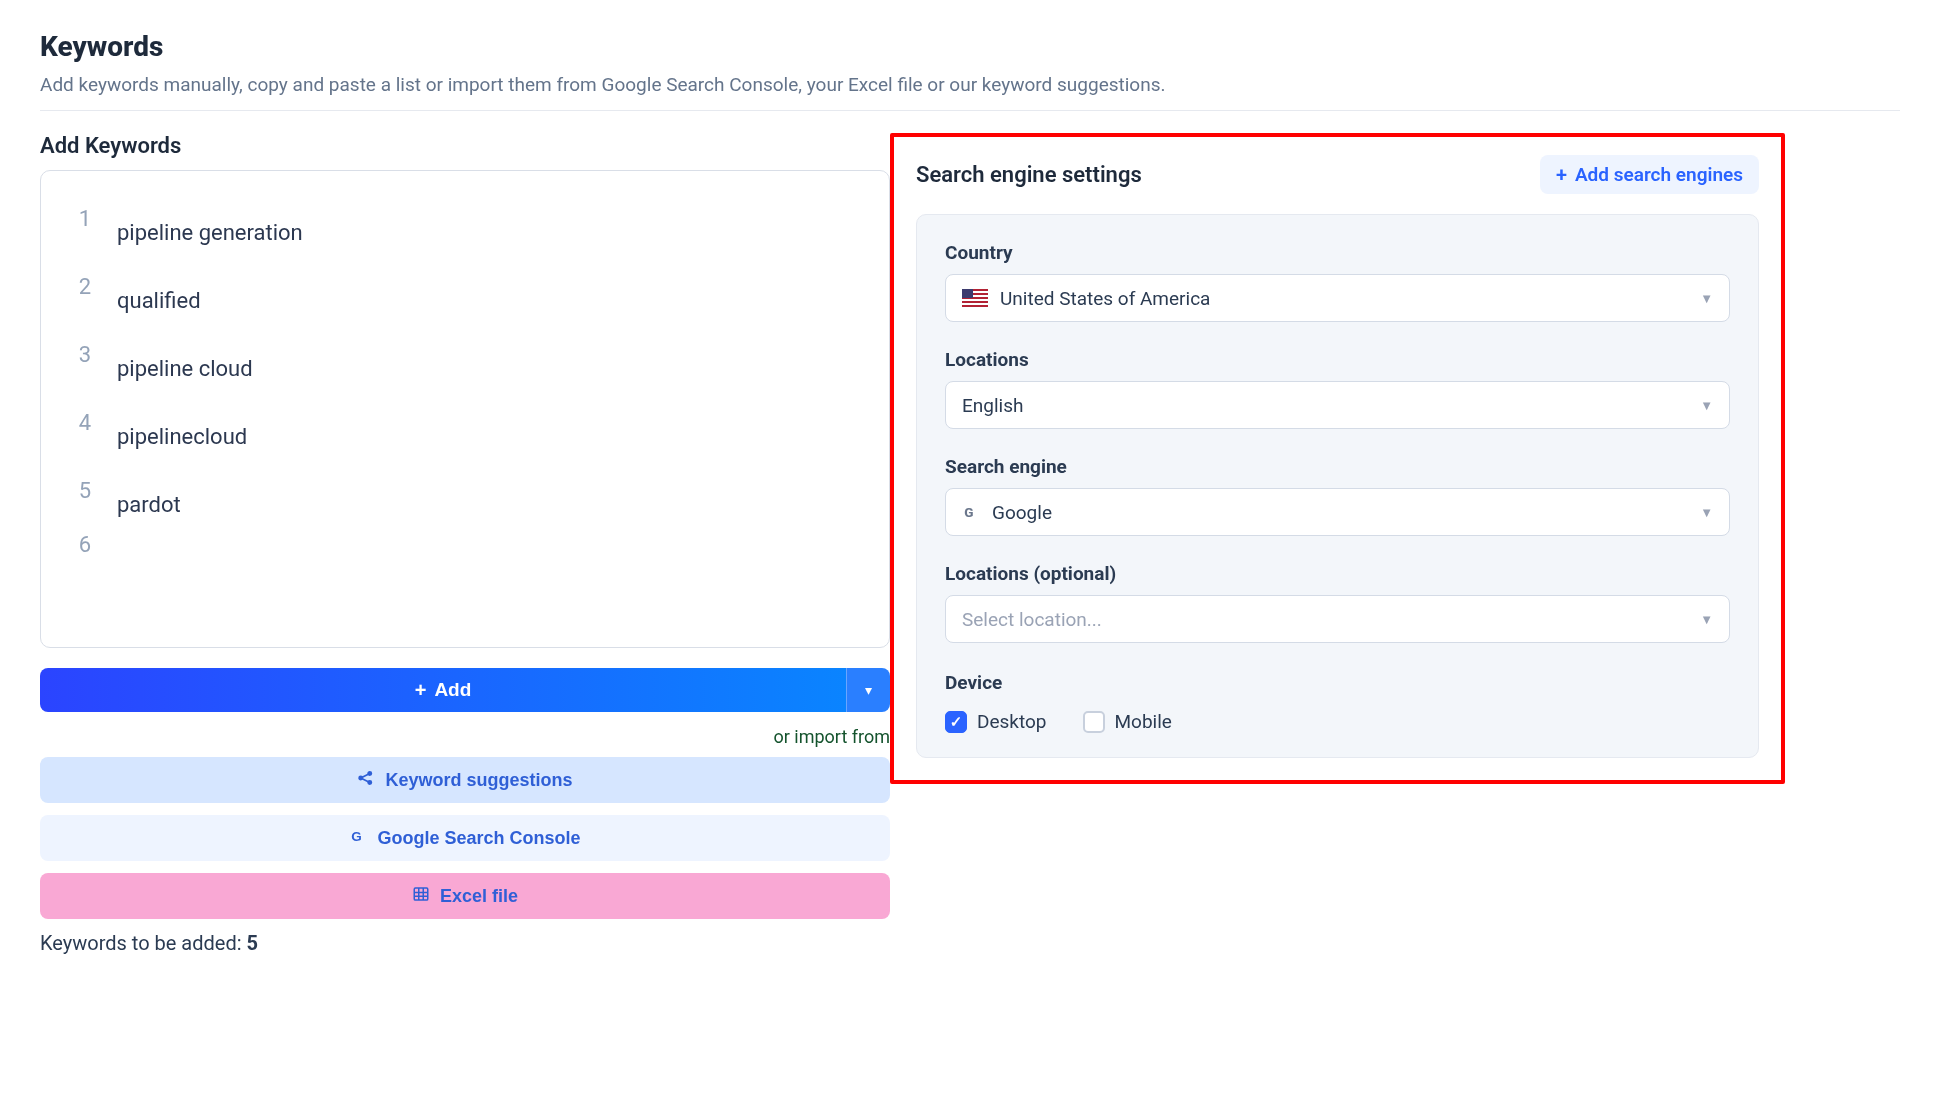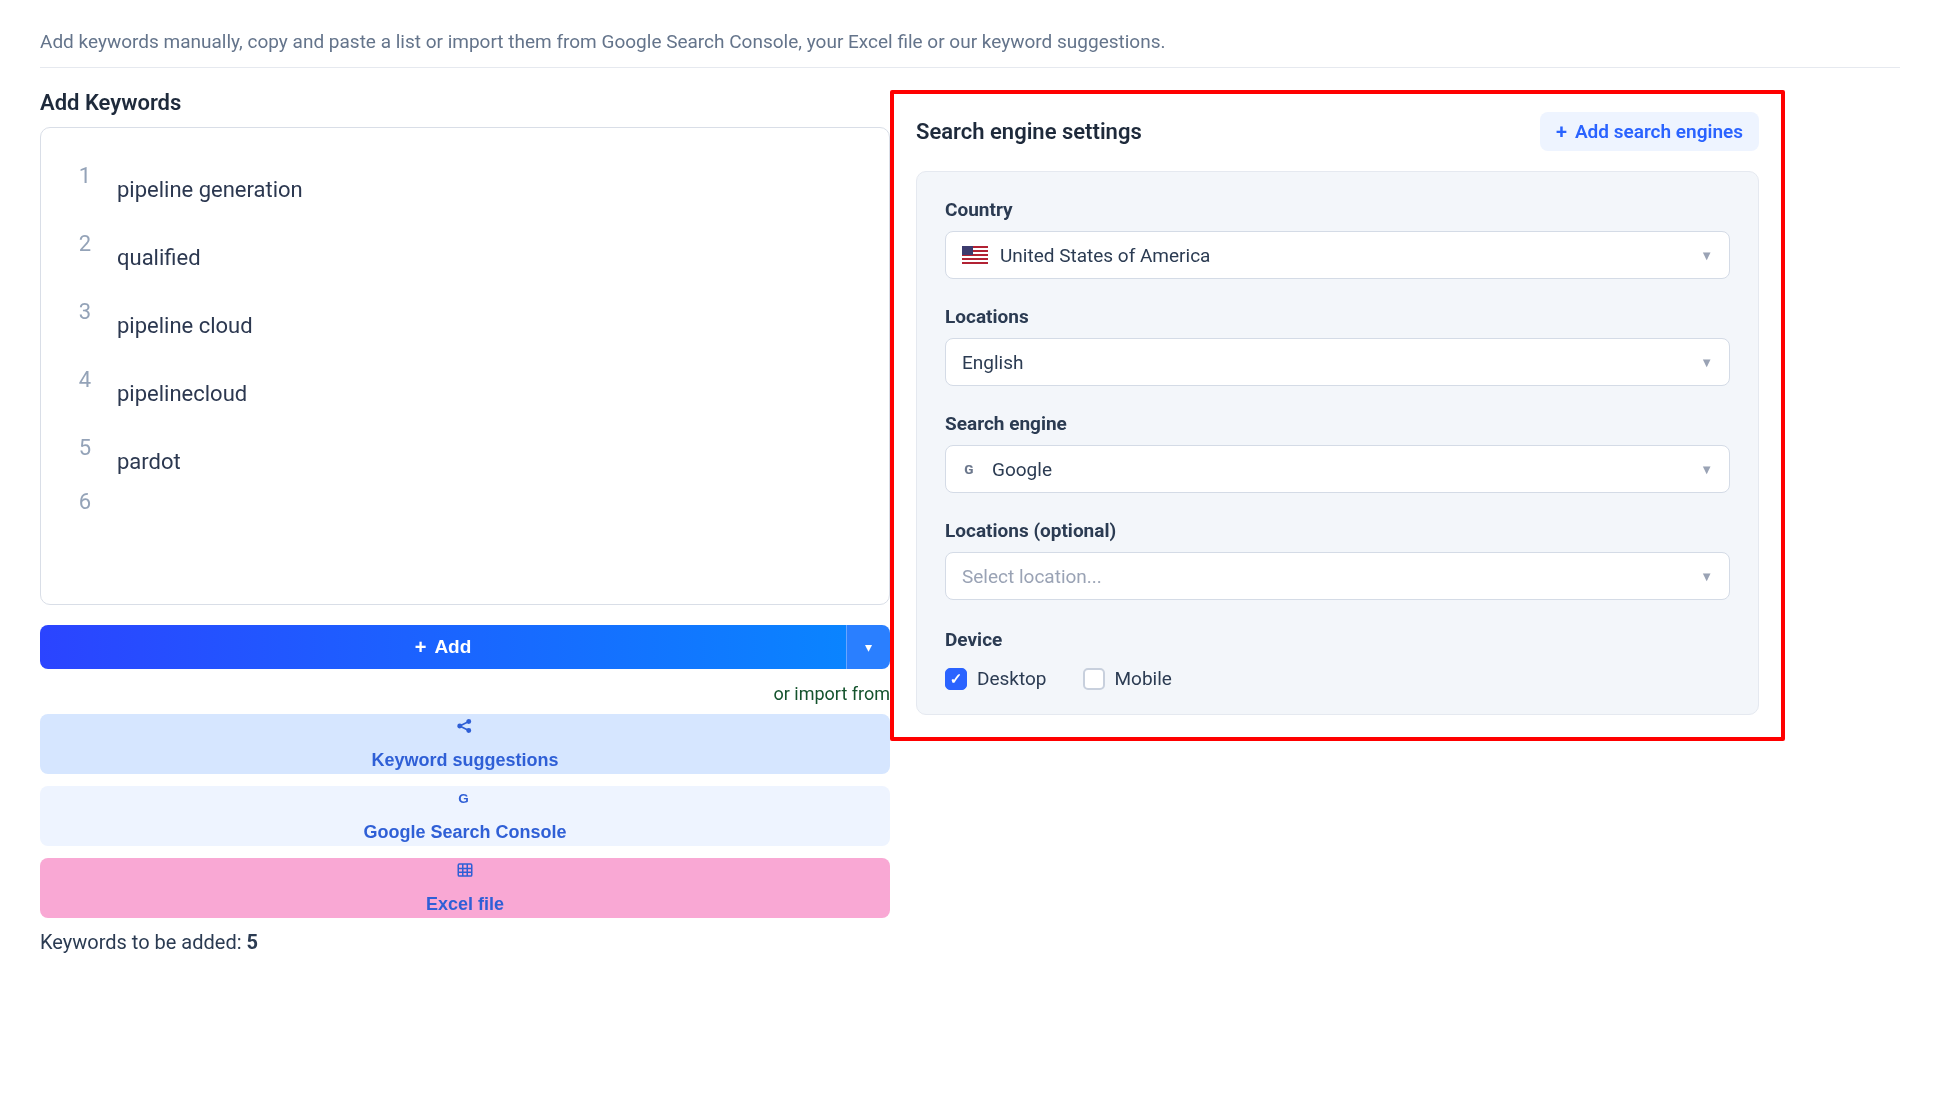--- a/index.html
+++ b/index.html
@@ -103,32 +103,31 @@
   }
 
   .import-line {
     text-align: right;
     color: #14532d;
     font-size: 18px;
     margin: 14px 0 10px;
   }
   .import-btn {
     width: 100%;
-    height: 60px;
+    height: 46px;
     border: none;
     border-radius: 8px;
     font-size: 18px;
     font-weight: 600;
     display: flex;
     align-items: center;
     justify-content: center;
     gap: 10px;
     cursor: pointer;
     margin-bottom: 12px;
-    flex-direction: column;
   }
   .import-btn.suggestions { background: #d6e6ff; color: #2f5fd6; }
   .import-btn.gsc         { background: #eef4ff; color: #2f5fd6; }
   .import-btn.excel       { background: #f9a8d4; color: #2f5fd6; }
 
   .count-line {
     font-size: 20px;
     color: #2b3b52;
     margin-top: 10px;
   }
@@ -214,20 +213,21 @@
 
   .ico-svg { width: 18px; height: 18px; }
   .flag-svg { width: 26px; height: 18px; }
 </style>
 </head>
 <body>
 
 <div class="page">
 
   <div class="main-header">
+    <h1>Keywords</h1>
     <p>Add keywords manually, copy and paste a list or import them from Google Search Console, your Excel file or our keyword suggestions.</p>
   </div>
 
   <div class="columns">
 
     <div class="left-col">
       <div class="section-title">Add Keywords</div>
 
       <div class="keyword-box">
         <div class="kw-row">

